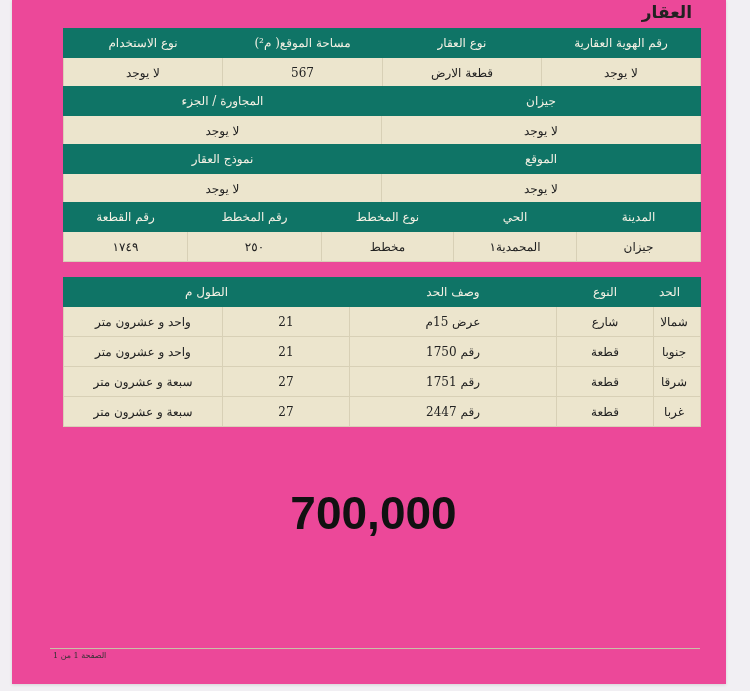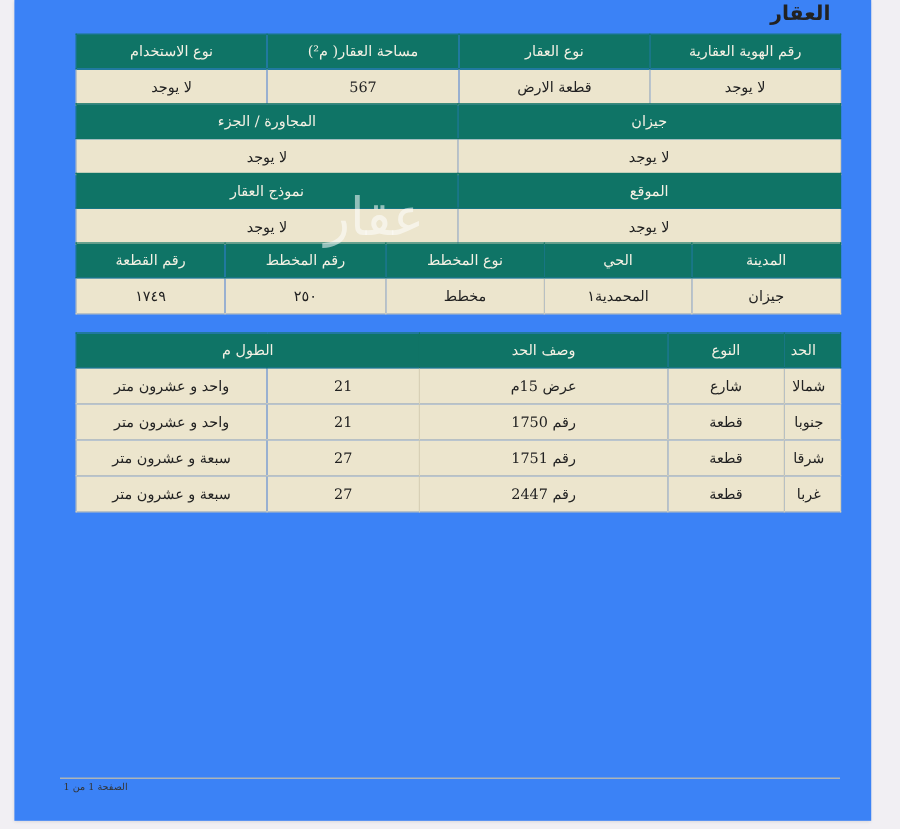--- a/index.html
+++ b/index.html
@@ -4,21 +4,21 @@
 <style>
   html, body { margin: 0; padding: 0; }
   body {
     width: 750px; height: 691px; overflow: hidden;
     background: #f1eff3;
     font-family: "DejaVu Serif", "Liberation Serif", serif;
     position: relative;
   }
   .page {
     position: absolute; left: 12px; top: 0; width: 714px; height: 684px;
-    background: #3b82f6;
+    background: #ec4899;
     box-shadow: 0 1px 3px rgba(0,0,0,0.12);
   }
   .title {
     position: absolute; right: 34px; top: 2px;
     font-size: 17px; color: #222; direction: rtl;
     font-family: "DejaVu Sans", sans-serif; font-weight: bold;
   }
   table.grid {
     position: absolute; left: 51px; width: 637px;
     border-collapse: collapse; table-layout: fixed; direction: rtl;
@@ -75,21 +75,21 @@
     <colgroup>
         <col style="width:159px">
         <col style="width:159px">
         <col style="width:160px">
         <col style="width:159px">
       </colgroup>
     <tbody>
         <tr>
       <th>رقم الهوية العقارية</th>
       <th>نوع العقار</th>
-      <th>مساحة العقار( م²)</th>
+      <th>مساحة الموقع( م²)</th>
       <th>نوع الاستخدام</th>
     </tr>
     <tr>
       <td>لا يوجد</td>
       <td>قطعة الارض</td>
       <td>567</td>
       <td>لا يوجد</td>
     </tr>
   </tbody>
     </table>
@@ -194,19 +194,19 @@
       <td class="txt-right">غربا</td>
       <td>قطعة</td>
       <td>رقم 2447</td>
       <td>27</td>
       <td>سبعة و عشرون متر</td>
     </tr>
   </tbody>
     </table>
 
   <div class="watermark">
-    <div class="wm-ar">عقار</div>
   </div>
 
+  <div class="price">700,000</div>
 
   <div class="footer-line"></div>
   <div class="footer-page">الصفحة 1 من 1</div>
 </div>
 
 </body></html>

